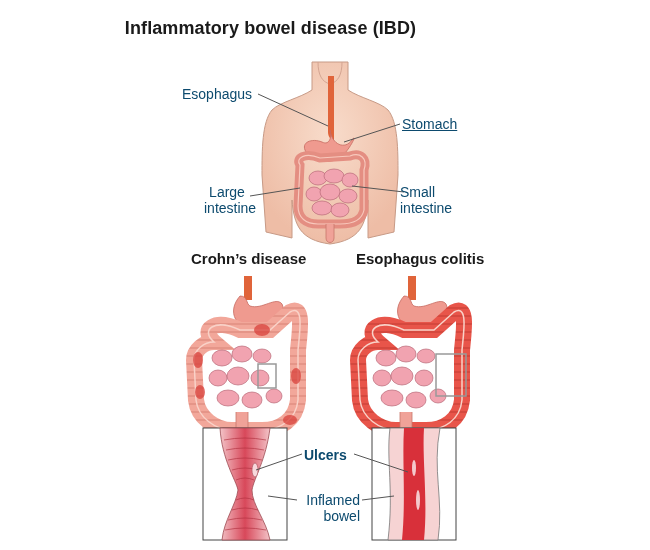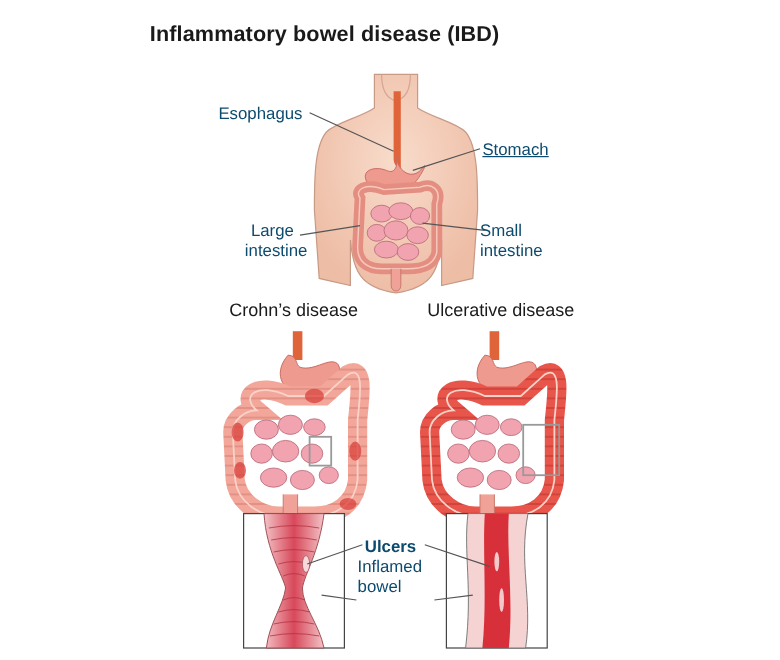--- a/index.html
+++ b/index.html
@@ -1,21 +1,21 @@
 <!DOCTYPE html>
 <html><head>
   <meta charset="utf-8">
   <style>
     html, body { margin:0; padding:0; background:#ffffff; }
     body { width:650px; height:550px; position:relative; overflow:hidden;
       font-family: "Liberation Sans", "DejaVu Sans", sans-serif; color:#1a1a1a; }
     .abs { position:absolute; }
     .title { left:0; width:541px; top:18px; text-align:center; font-weight:bold; font-size:18px; letter-spacing:0.1px; }
     .label { font-size:14px; line-height:16px; color:#0c4a6e; }
-    .sub { font-weight:normal; font-size:15px; }
+    .sub { font-weight:bold; font-size:15px; }
     svg { position:absolute; left:0; top:0; }
   </style>
 </head>
 <body>
 
 <div class="abs title">Inflammatory bowel disease (IBD)</div>
 
 <svg width="650" height="550" viewBox="0 0 650 550">
   <defs>
     <radialGradient id="skinG" cx="50%" cy="40%" r="60%">
@@ -156,19 +156,19 @@
 <div class="abs label" style="left:204px; top:184px; width:46px; text-align:center;">
   <div>Large</div>
   <div>intestine</div>
 </div>
 <div class="abs label" style="left:400px; top:184px; width:60px; text-align:left;">
   <div>Small</div>
   <div>intestine</div>
 </div>
 
 <div class="abs sub" style="left:191px; top:250px;">Crohn’s disease</div>
-<div class="abs sub" style="left:356px; top:250px;">Ulcerative disease</div>
+<div class="abs sub" style="left:356px; top:250px;">Esophagus colitis</div>
 
 <div class="abs label" style="left:304px; top:447px;font-weight:bold;">Ulcers</div>
-<div class="abs label" style="left:298px; top:464px; width:62px; text-align:left;">
+<div class="abs label" style="left:298px; top:492px; width:62px; text-align:right;">
   <div>Inflamed</div>
   <div>bowel</div>
 </div>
 
 </body></html>

